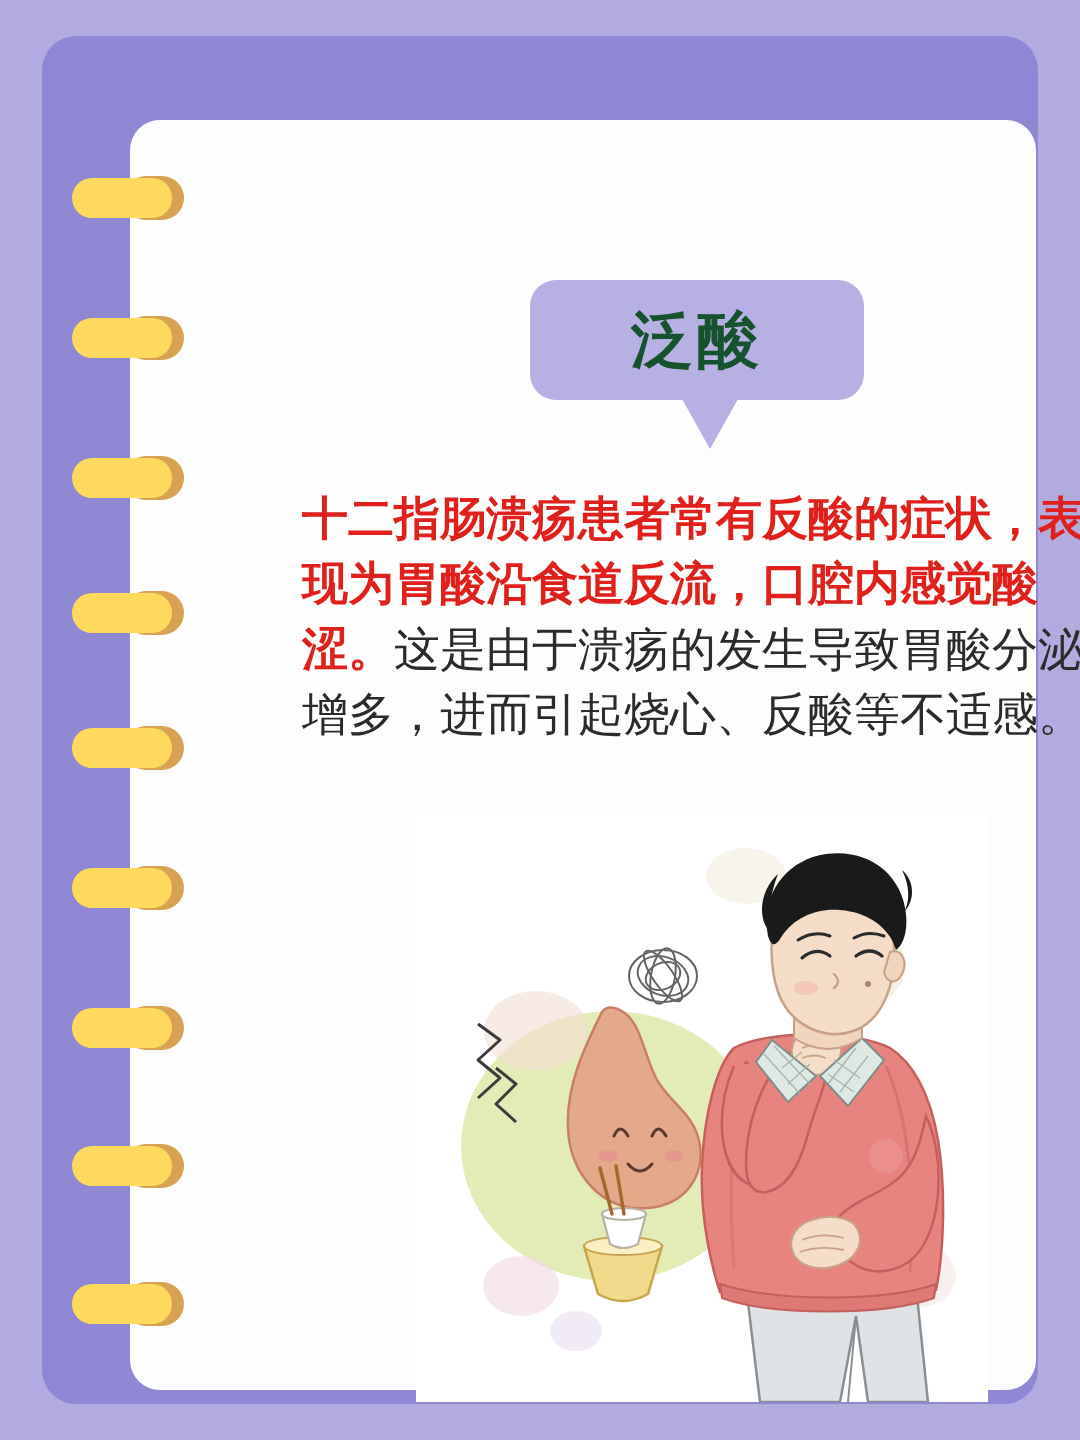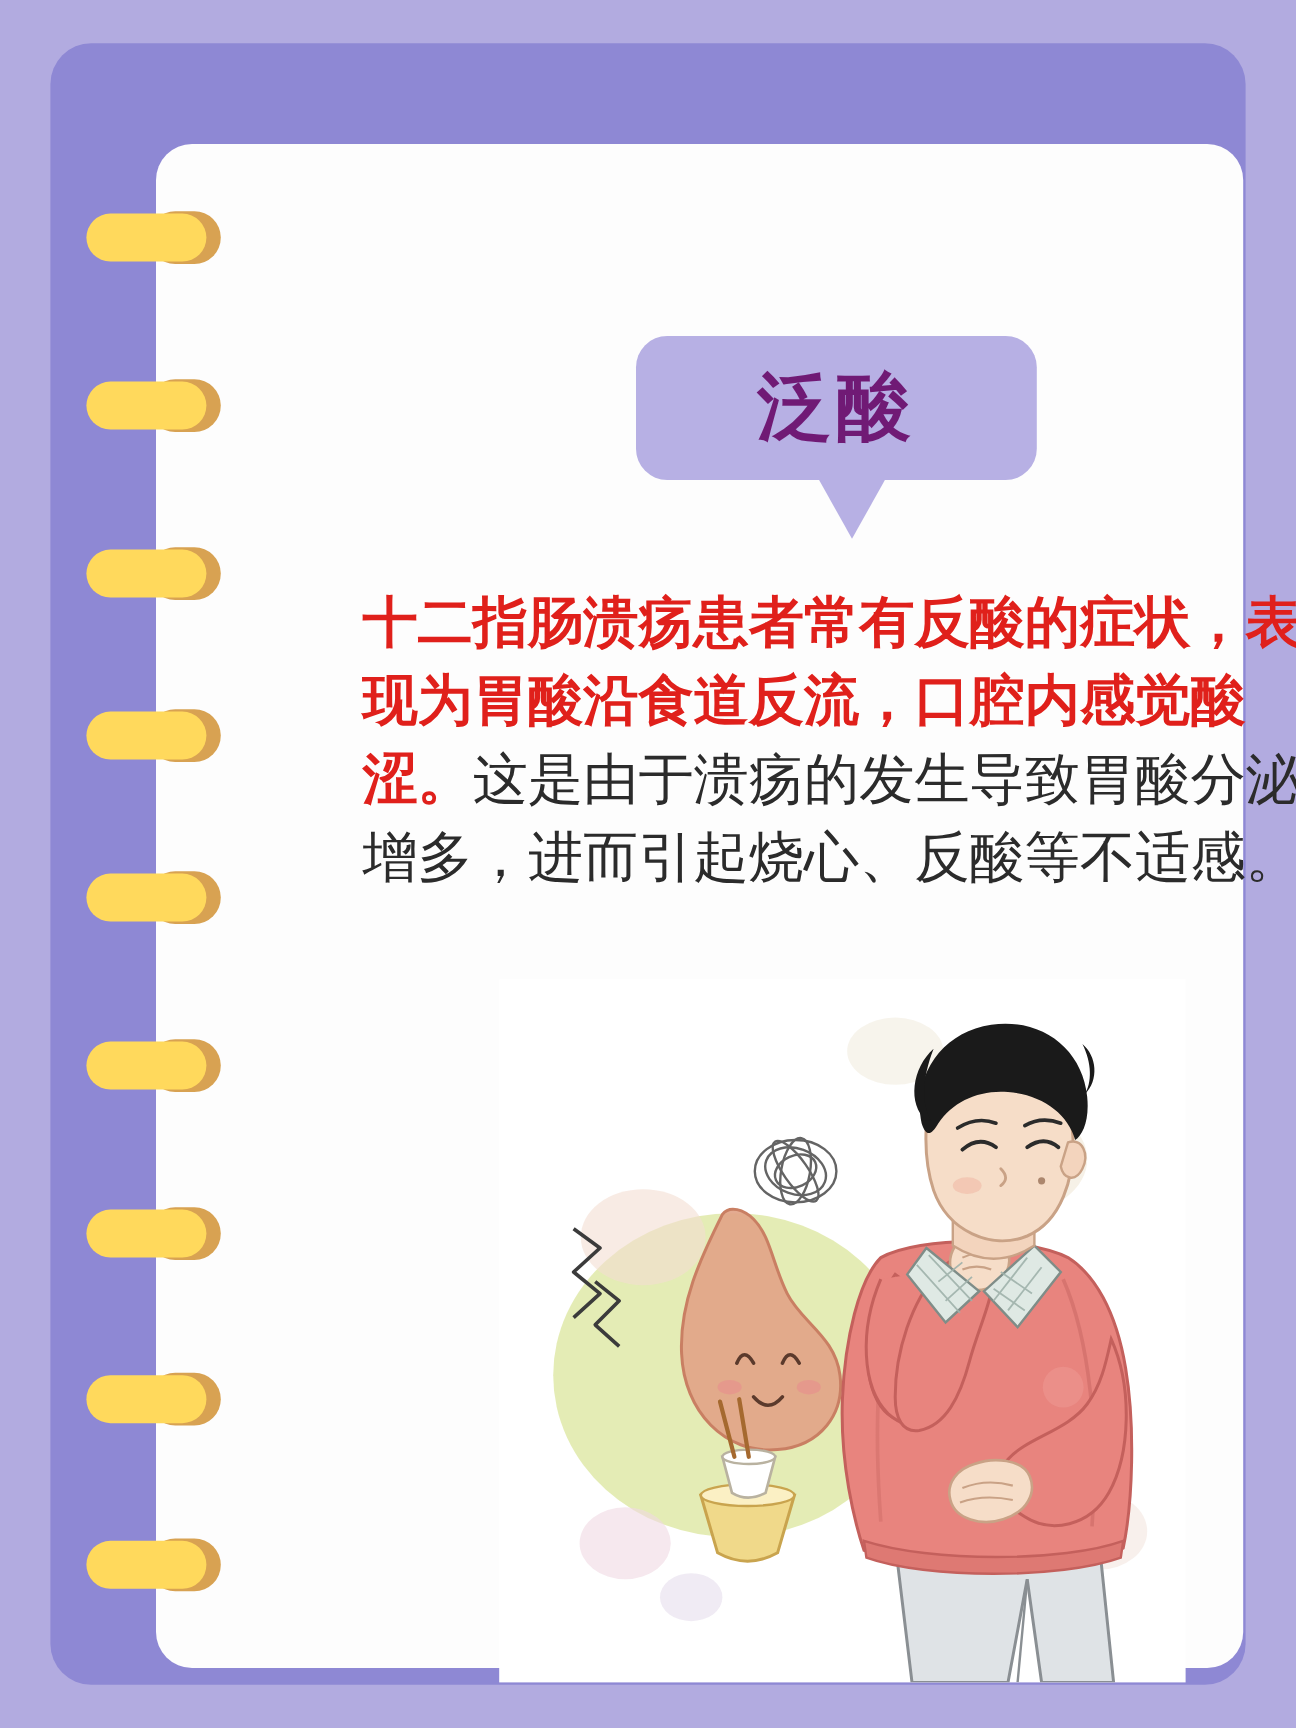--- a/index.html
+++ b/index.html
@@ -88,21 +88,21 @@
     height: 120px;
     background: #b7b0e4;
     border-radius: 26px;
     display: flex;
     align-items: center;
     justify-content: center;
   }
   .title-bubble .title-text {
     font-size: 62px;
     font-weight: bold;
-    color: #701a75;
+    color: #14532d;
     letter-spacing: 4px;
     line-height: 1;
   }
   .bubble-tail {
     position: absolute;
     left: 552px;
     top: 279px;
     width: 0;
     height: 0;
     border-left: 28px solid transparent;

